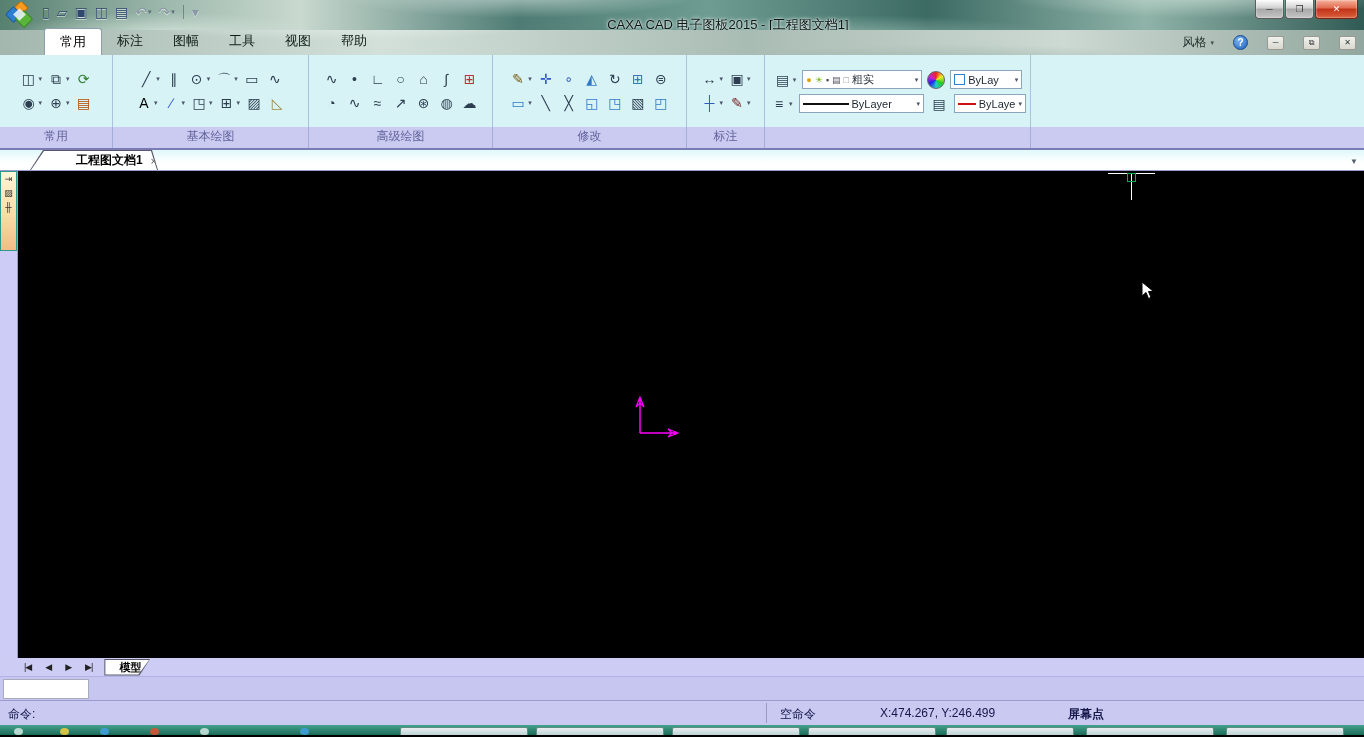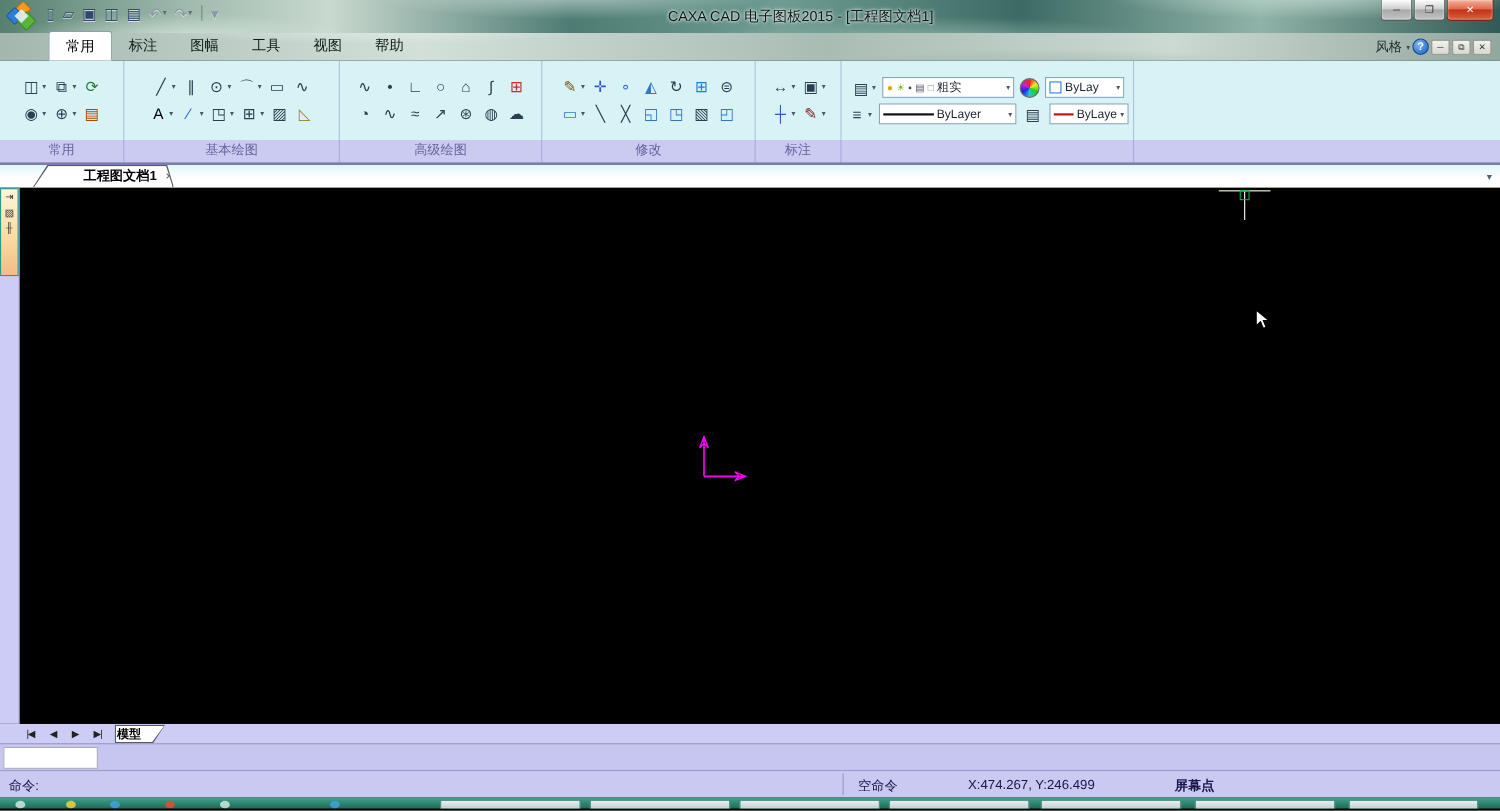--- a/index.html
+++ b/index.html
@@ -17,41 +17,41 @@
       radial-gradient(ellipse 280px 30px at 88% -10%, rgba(205,225,215,.7), rgba(205,225,215,0) 70%),
       linear-gradient(90deg,#56806f,#9db8ac 12%,#c9d9cf 22%,#4e7c74 38%,#6e9c92 52%,#3c6b64 68%,#8fb3a8 84%,#305a54 100%);
   }
   #logo{ width:40px; height:29px; display:flex; align-items:center; justify-content:center; }
   #qat{ display:flex; align-items:center; gap:3px; padding-top:3px; }
   .qbtn{ display:flex; align-items:center; padding:1px 2px; border-radius:2px; }
   .qic{ font-size:14px; line-height:16px; color:#30486e; text-shadow:0 1px 0 rgba(255,255,255,.6); }
   .qic.dim{ color:#8a97a6; }
   .qdd{ font-size:7px; color:#5a6a78; margin-left:1px; }
   .qsep{ width:1px; height:14px; background:rgba(80,100,95,.6); margin:0 3px; }
-  #wtitle{ flex:1; text-align:center; font-size:13px; color:#0c1614; padding-top:6px;
+  #wtitle{ flex:1; text-align:center; font-size:13px; color:#0c1614; padding-top:16px;
            text-shadow:0 0 4px rgba(255,255,255,.9), 0 0 2px rgba(255,255,255,.9); }
   #winbtns{ display:flex; gap:1px; padding:0 6px 0 0; }
   .wb{ width:29px; height:19px; display:flex; align-items:center; justify-content:center;
        font-size:9px; color:#fff; border:1px solid #5c5c5c; border-top:none; border-radius:0 0 4px 4px;
        background:linear-gradient(#fdfdfd,#cfcfcf 45%,#a8a8a8 50%,#c4c4c4); color:#333;
        box-shadow:inset 0 0 2px rgba(255,255,255,.9); }
   .wb.close{ width:43px; background:linear-gradient(#f5b09a,#e06a4e 45%,#c23318 50%,#d95f3c); color:#fff; border-color:#7c2413; }
 
   
   #tabrow{
     height:25px; display:flex; align-items:flex-end; position:relative;
     background:
       radial-gradient(ellipse 300px 26px at 25% -30%, rgba(235,242,238,.7), rgba(235,242,238,0) 70%),
       radial-gradient(ellipse 320px 26px at 70% 130%, rgba(140,170,160,.6), rgba(140,170,160,0) 70%),
       linear-gradient(90deg,#a3b7af,#d3e0da 28%,#a9bcb4 55%,#cdd9d3 78%,#92a79f);
   }
   .rtab{ padding:4px 15px 4px; font-size:13px; color:#101c18; }
   .rtab.active{ background:#fff; border:1px solid #8c9fae; border-bottom:none; border-radius:3px 3px 0 0;
                 color:#000; margin-left:44px; }
-  #tabrow-right{ position:absolute; right:8px; top:4px; display:flex; align-items:center; gap:2px; }
+  #tabrow-right{ position:absolute; right:8px; top:4px; display:flex; align-items:center; gap:19px; }
   #style-btn{ font-size:12px; color:#22302c; display:flex; align-items:center; gap:3px; }
   #style-btn .dd{ font-size:7px; color:#44504c; }
   #help-btn{ width:15px; height:15px; border-radius:50%; background:radial-gradient(circle at 35% 30%,#7ab6f0,#1f5fc0);
              color:#fff; font-size:10px; font-weight:bold; display:flex; align-items:center; justify-content:center;
              border:1px solid #16498f; }
   .dwb{ width:17px; height:14px; display:flex; align-items:center; justify-content:center; font-size:8px;
         color:#333; background:linear-gradient(#f2f2ee,#d8d8d0); border:1px solid #9a9a90; border-radius:2px; }
 
   
   #ribbon{
@@ -110,21 +110,21 @@
   #pickbox{ position:absolute; left:1109px; top:2px; width:9px; height:9px; border:1px solid #00b050; }
   #axes{ position:absolute; left:612px; top:222px; }
   #cursor{ position:absolute; left:1141px; top:110px; z-index:50; }
 
   
   #sheetnav{ height:18px; background:#ccccf4; display:flex; align-items:center; padding-left:20px; gap:2px; }
   .navb{ font-size:9px; color:#222; padding:0 4px; letter-spacing:-1px; }
   .mtab{ position:relative; height:17px; width:46px; margin-left:6px; }
   .mtab .shape{ position:absolute; inset:0; background:#59596e; clip-path:polygon(0 0,100% 0,calc(100% - 11px) 100%,0 100%); }
   .mtab .inner{ position:absolute; inset:1px 1px 1px 1px; background:#fff; clip-path:polygon(0 0,100% 0,calc(100% - 11px) 100%,0 100%);
-    display:flex; align-items:center; padding-left:1px; font-size:11px; font-weight:bold; color:#000; }
+    display:flex; align-items:center; padding-left:14px; font-size:11px; font-weight:bold; color:#000; }
   #scrollrow{ height:24px; background:#c6c6f0; position:relative; border-top:1px solid #b2b2e4; }
   #hthumb{ position:absolute; left:3px; top:2px; width:86px; height:20px; background:#fff; border:1px solid #aab; }
 
   
   #statusbar{ height:25px; background:#c9c9f2; border-top:1px solid #9a9ace; position:relative;
               font-size:12px; color:#16164a; }
   #statusbar .abs{ position:absolute; top:5px; }
   #st-prompt{ left:8px; }
   #st-div{ position:absolute; left:766px; top:2px; width:1px; height:20px; background:#9a9ac8; }
   #st-cmd{ left:780px; }

